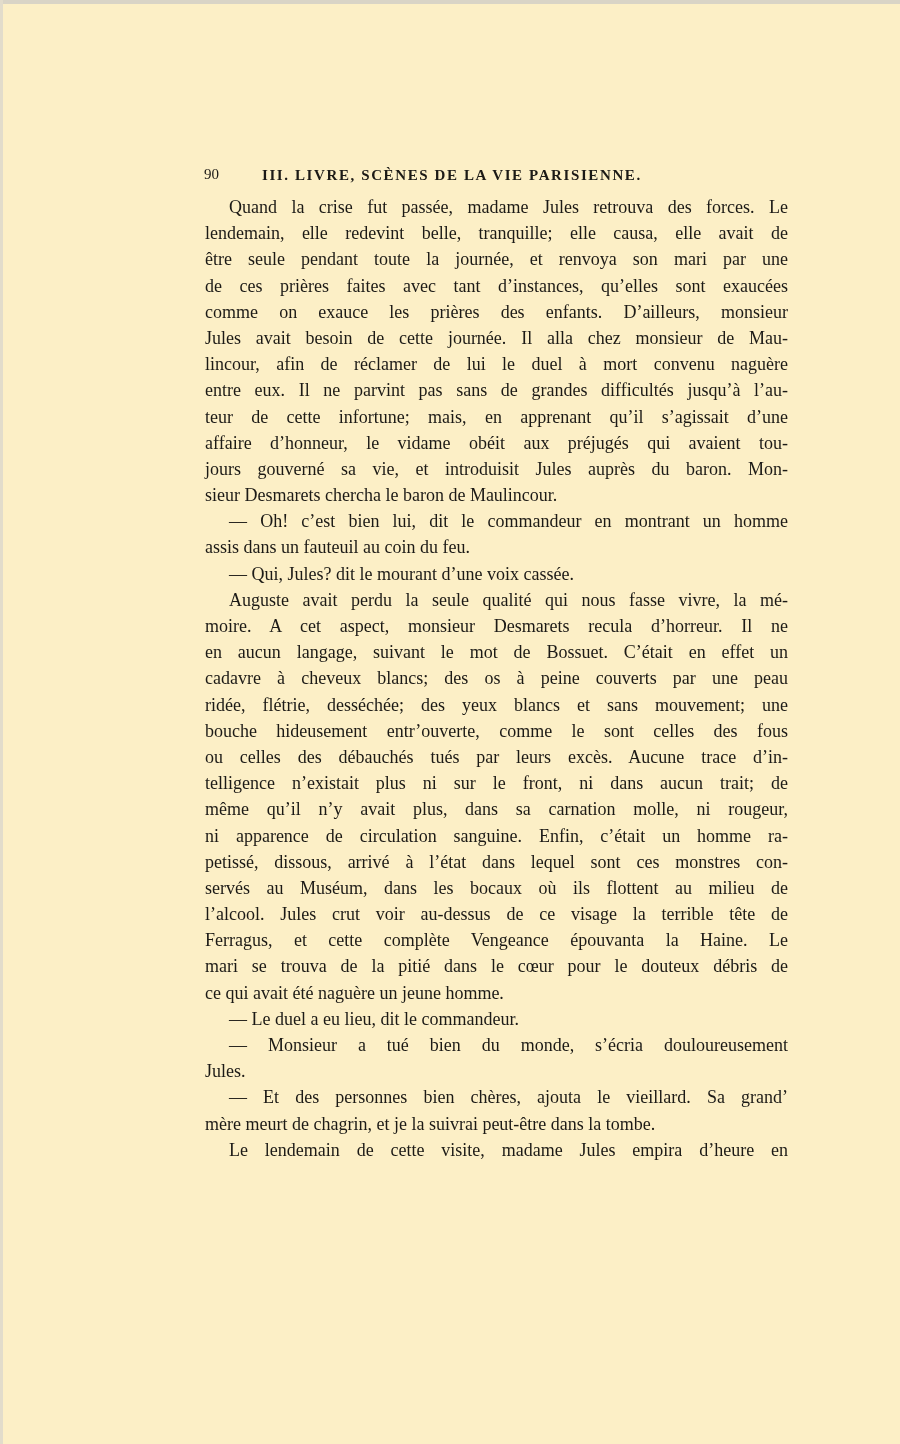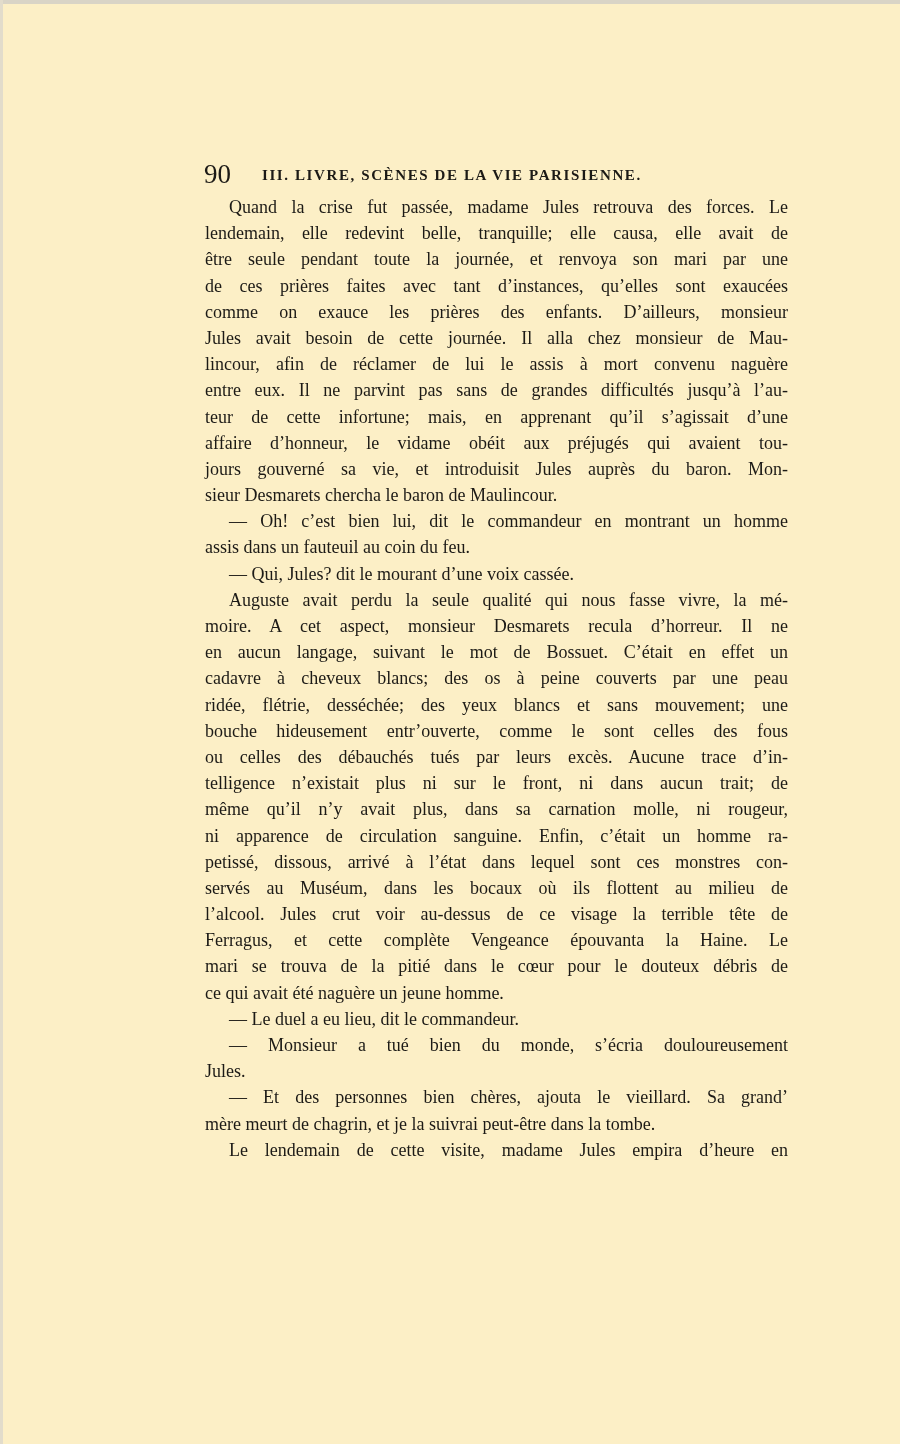--- a/index.html
+++ b/index.html
@@ -13,21 +13,21 @@
   .top-edge { position: absolute; left: 0; top: 0; width: 900px; height: 4px; background: #d9d4c6; }
   .left-edge { position: absolute; left: 0; top: 0; width: 3px; height: 1444px; background: #e2dccb; }
   .page {
     position: absolute; left: 0; top: 4px; width: 900px; height: 1440px;
     background: #fcefc6;
   }
   .running-head {
     position: absolute; left: 204px; top: 157px; width: 590px; height: 26px;
     font-size: 20px; line-height: 26px;
   }
-  .page-number { position: absolute; left: 0; top: 0; font-size: 27px; }
+  .page-number { position: absolute; left: 0; top: 0; font-size: 15px; }
   .head-title {
     position: absolute; left: 58px; top: 1px;
     font-size: 15px; font-weight: bold; letter-spacing: 1.6px; font-variant: small-caps;
   }
   .body-text {
     position: absolute; left: 205px; top: 190px; width: 583px;
   }
   .line {
     display: block; height: 26.2px; line-height: 26.2px;
     font-size: 18px; white-space: nowrap;
@@ -45,21 +45,21 @@
     <span class="page-number">90</span>
     <span class="head-title">III. LIVRE, SCÈNES DE LA VIE PARISIENNE.</span>
   </div>
   <div class="body-text" id="body-text">
       <span class="line indent">Quand la crise fut passée, madame Jules retrouva des forces. Le</span>
       <span class="line">lendemain, elle redevint belle, tranquille; elle causa, elle avait de</span>
       <span class="line">être seule pendant toute la journée, et renvoya son mari par une</span>
       <span class="line">de ces prières faites avec tant d’instances, qu’elles sont exaucées</span>
       <span class="line">comme on exauce les prières des enfants. D’ailleurs, monsieur</span>
       <span class="line">Jules avait besoin de cette journée. Il alla chez monsieur de Mau-</span>
-      <span class="line">lincour, afin de réclamer de lui le assis à mort convenu naguère</span>
+      <span class="line">lincour, afin de réclamer de lui le duel à mort convenu naguère</span>
       <span class="line">entre eux. Il ne parvint pas sans de grandes difficultés jusqu’à l’au-</span>
       <span class="line">teur de cette infortune; mais, en apprenant qu’il s’agissait d’une</span>
       <span class="line">affaire d’honneur, le vidame obéit aux préjugés qui avaient tou-</span>
       <span class="line">jours gouverné sa vie, et introduisit Jules auprès du baron. Mon-</span>
       <span class="line last">sieur Desmarets chercha le baron de Maulincour.</span>
       <span class="line indent">— Oh! c’est bien lui, dit le commandeur en montrant un homme</span>
       <span class="line last">assis dans un fauteuil au coin du feu.</span>
       <span class="line indent last">— Qui, Jules? dit le mourant d’une voix cassée.</span>
       <span class="line indent">Auguste avait perdu la seule qualité qui nous fasse vivre, la mé-</span>
       <span class="line">moire. A cet aspect, monsieur Desmarets recula d’horreur. Il ne</span>

